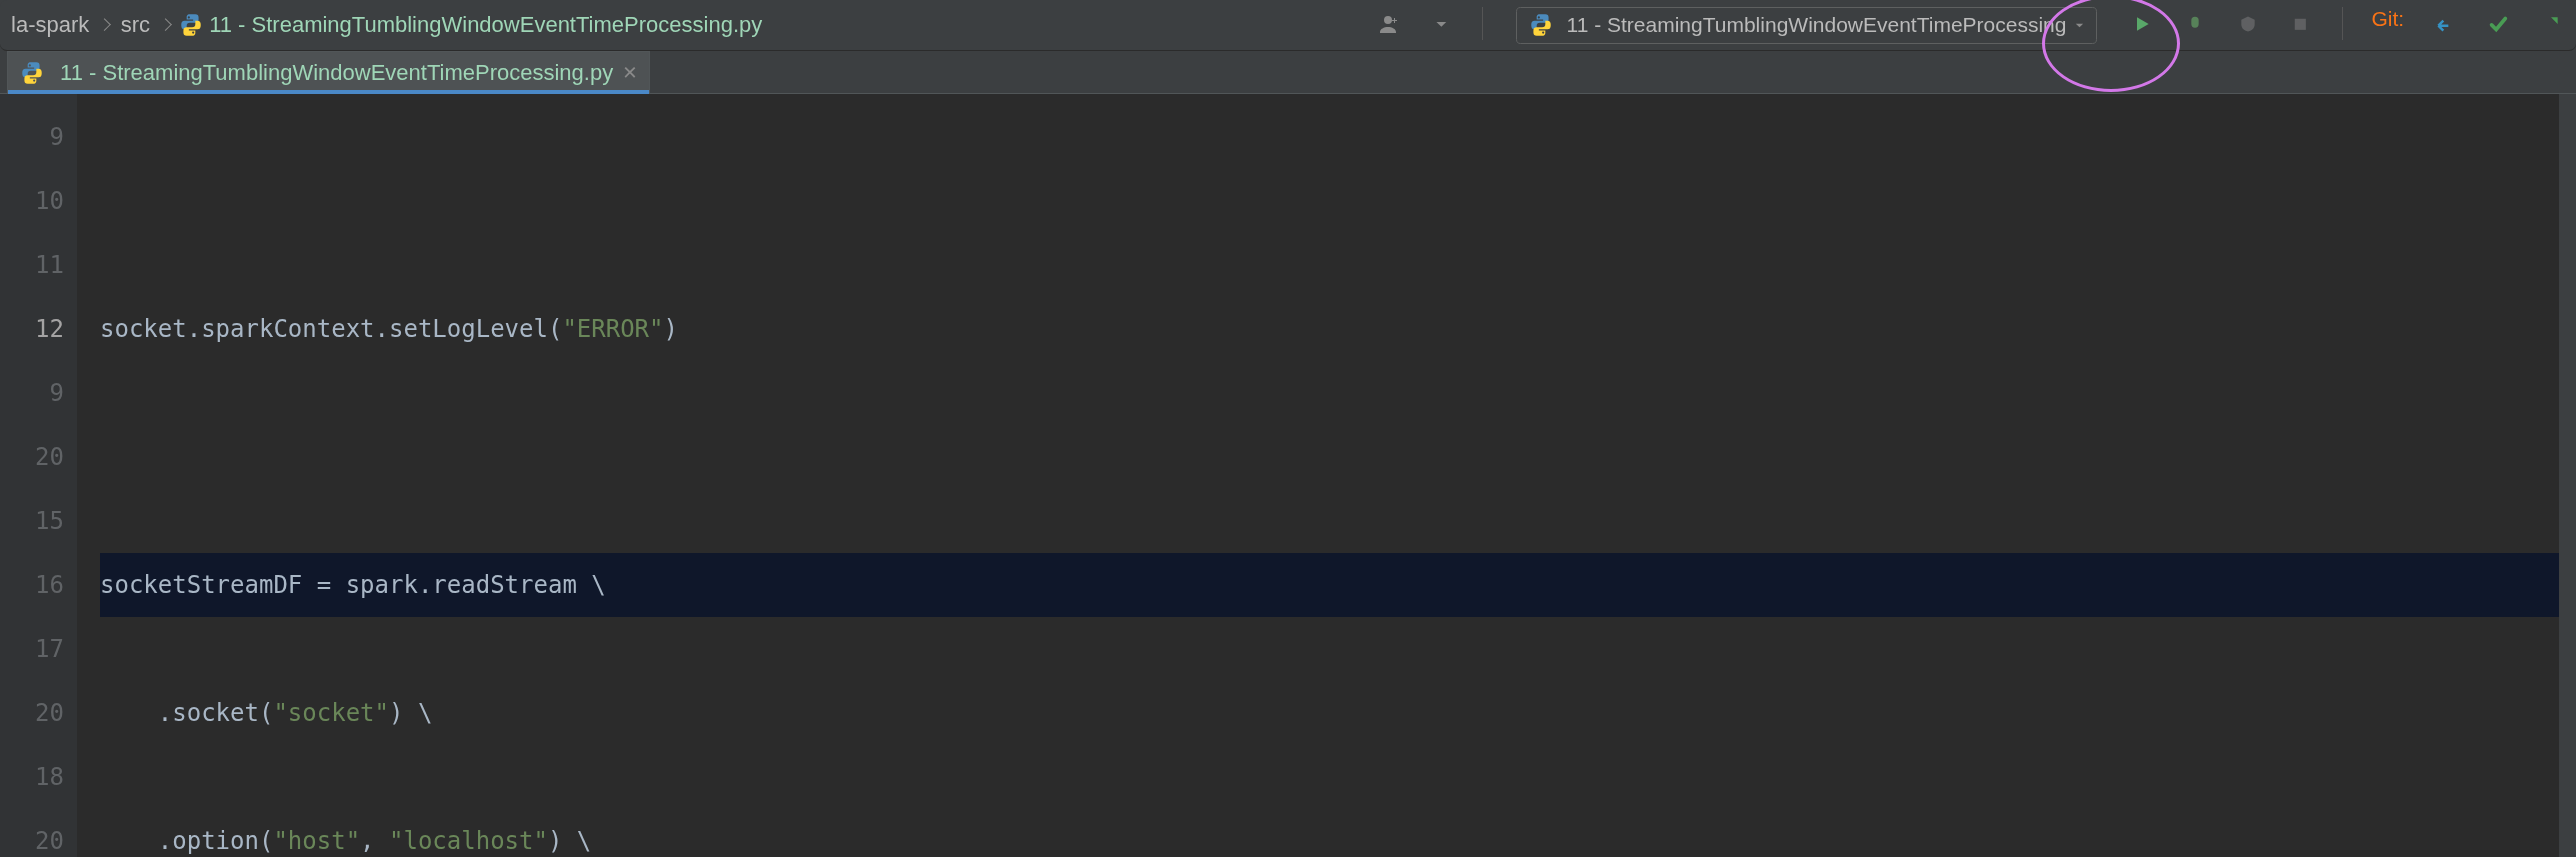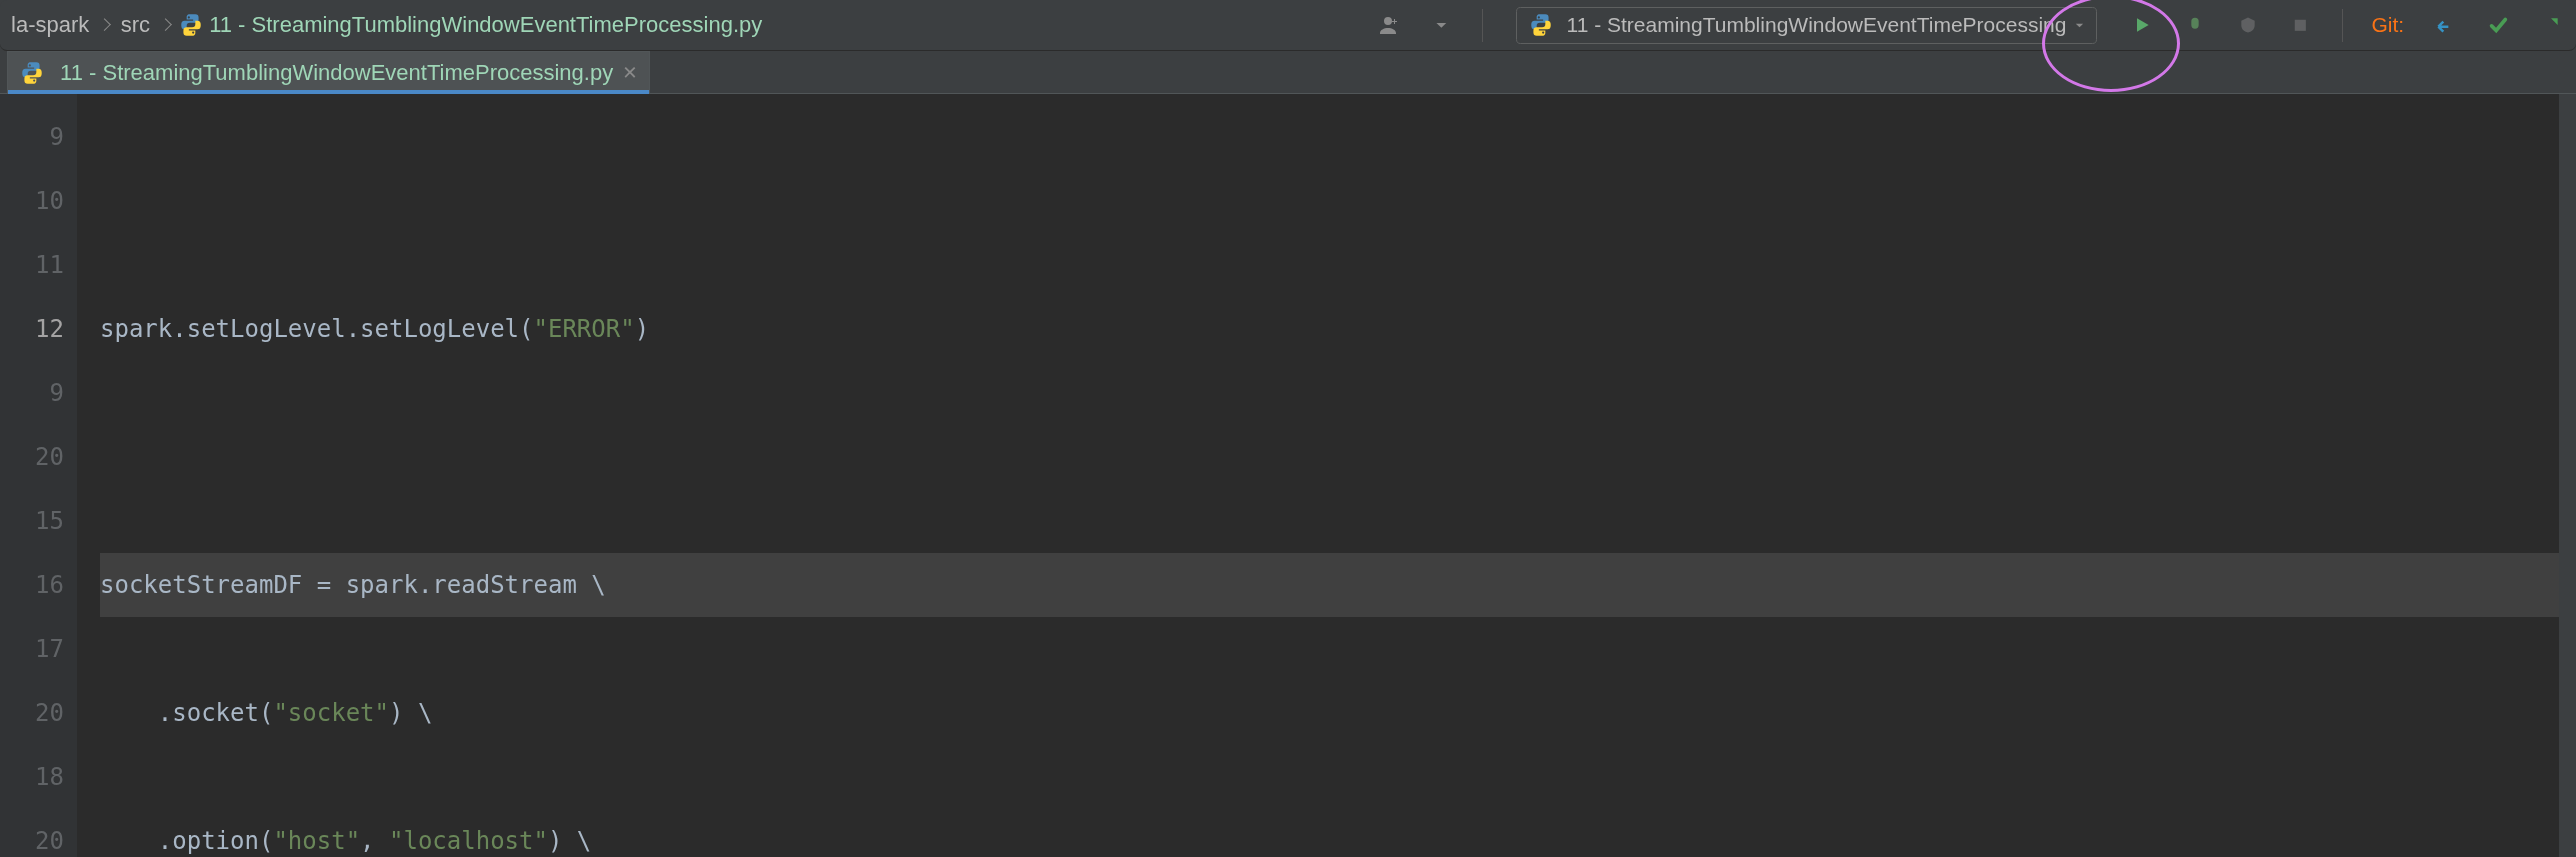--- a/index.html
+++ b/index.html
@@ -57,21 +57,20 @@
       margin-right: 5.5px;
       display: inline-flex;
       align-items: center;
     }
     .py-icon svg {
       width: 100%;
       height: 100%;
     }
     .toolbar-actions {
       display: flex;
-      align-items: center;
       gap: 18px;
     }
     .toolbar-icon-btn {
       width: 35px;
       height: 35px;
       display: flex;
       align-items: center;
       justify-content: center;
       color: #8a8a8a;
     }
@@ -172,21 +171,21 @@
       line-height: 64px;
       padding: 11px 0 0 22px;
       color: #a9b7c6;
       white-space: pre;
       position: relative;
     }
     .code-line {
       height: 64px;
     }
     .code-line.active {
-      background: #404040;
+      background: #0f172a;
     }
     .s { color: #6a8759; }
 
     .scrollbar-v {
       width: 16.6px;
       background: #3c3f41;
     }
 
     .annotation-circle {
       position: absolute;
@@ -307,21 +306,21 @@
     <div class="gutter-line">20</div>
     <div class="gutter-line">15</div>
     <div class="gutter-line">16</div>
     <div class="gutter-line">17</div>
     <div class="gutter-line">20</div>
     <div class="gutter-line">18</div>
     <div class="gutter-line">20</div>
   </div>
   <div class="code">
 <div class="code-line"></div>
-<div class="code-line"><span>spark.setLogLevel.setLogLevel(</span><span class="s">"ERROR"</span><span>)</span></div>
+<div class="code-line"><span>socket.sparkContext.setLogLevel(</span><span class="s">"ERROR"</span><span>)</span></div>
 <div class="code-line"></div>
 <div class="code-line active"><span>socketStreamDF = spark.readStream </span><span>\</span></div>
 <div class="code-line"><span>    .socket(</span><span class="s">"socket"</span><span>) </span><span>\</span></div>
 <div class="code-line"><span>    .option(</span><span class="s">"host"</span><span>, </span><span class="s">"localhost"</span><span>) </span><span>\</span></div>
 
 
 
 
 
 

